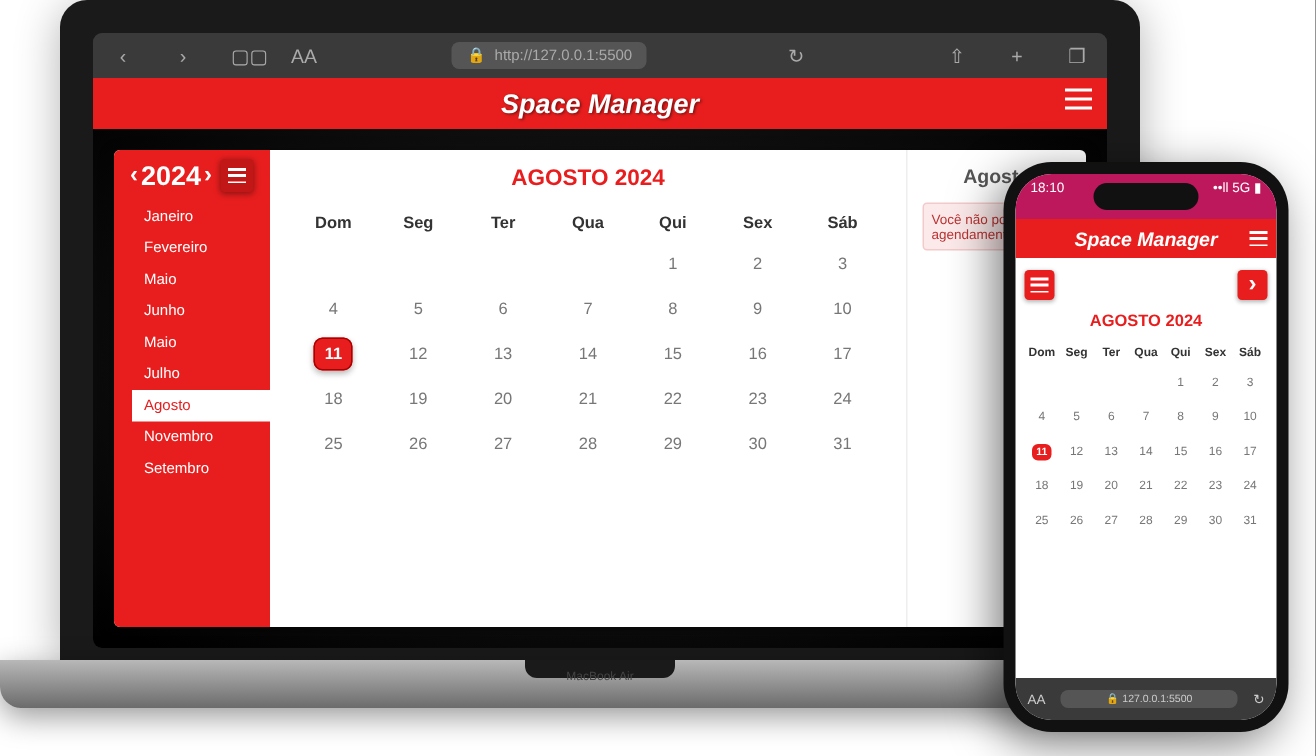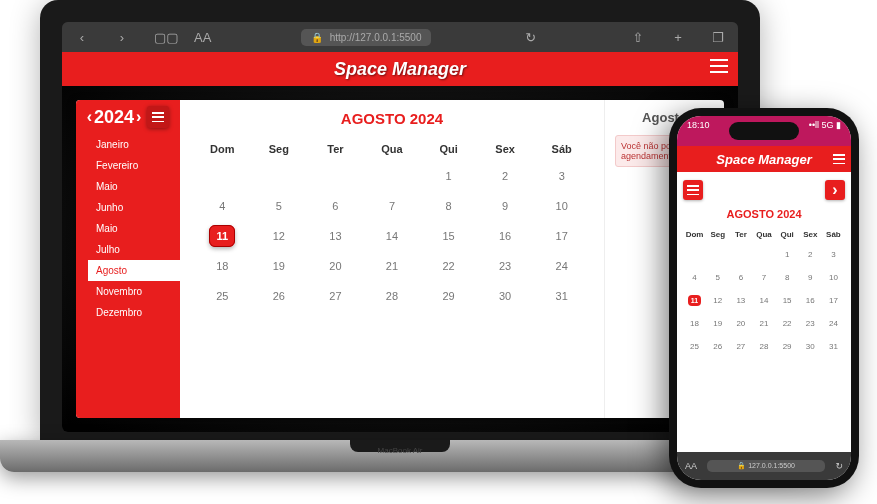--- a/index.html
+++ b/index.html
@@ -127,21 +127,21 @@
               </div>
               <div id="months-list">
                   <div class="month-item">Janeiro</div>
                   <div class="month-item">Fevereiro</div>
                   <div class="month-item">Maio</div>
                   <div class="month-item">Junho</div>
                   <div class="month-item">Maio</div>
                   <div class="month-item">Julho</div>
                   <div class="month-item active">Agosto</div>
                   <div class="month-item">Novembro</div>
-                  <div class="month-item">Dezembro</div>
+                  <div class="month-item">Setembro</div>
                 </div>
             </div>
 
             <div class="calendar">
               <div class="cal-title">AGOSTO 2024</div>
               <div class="cal-grid" id="cal-grid">
                   <div class="dow">Dom</div>
                   <div class="dow">Seg</div>
                   <div class="dow">Ter</div>
                   <div class="dow">Qua</div>

